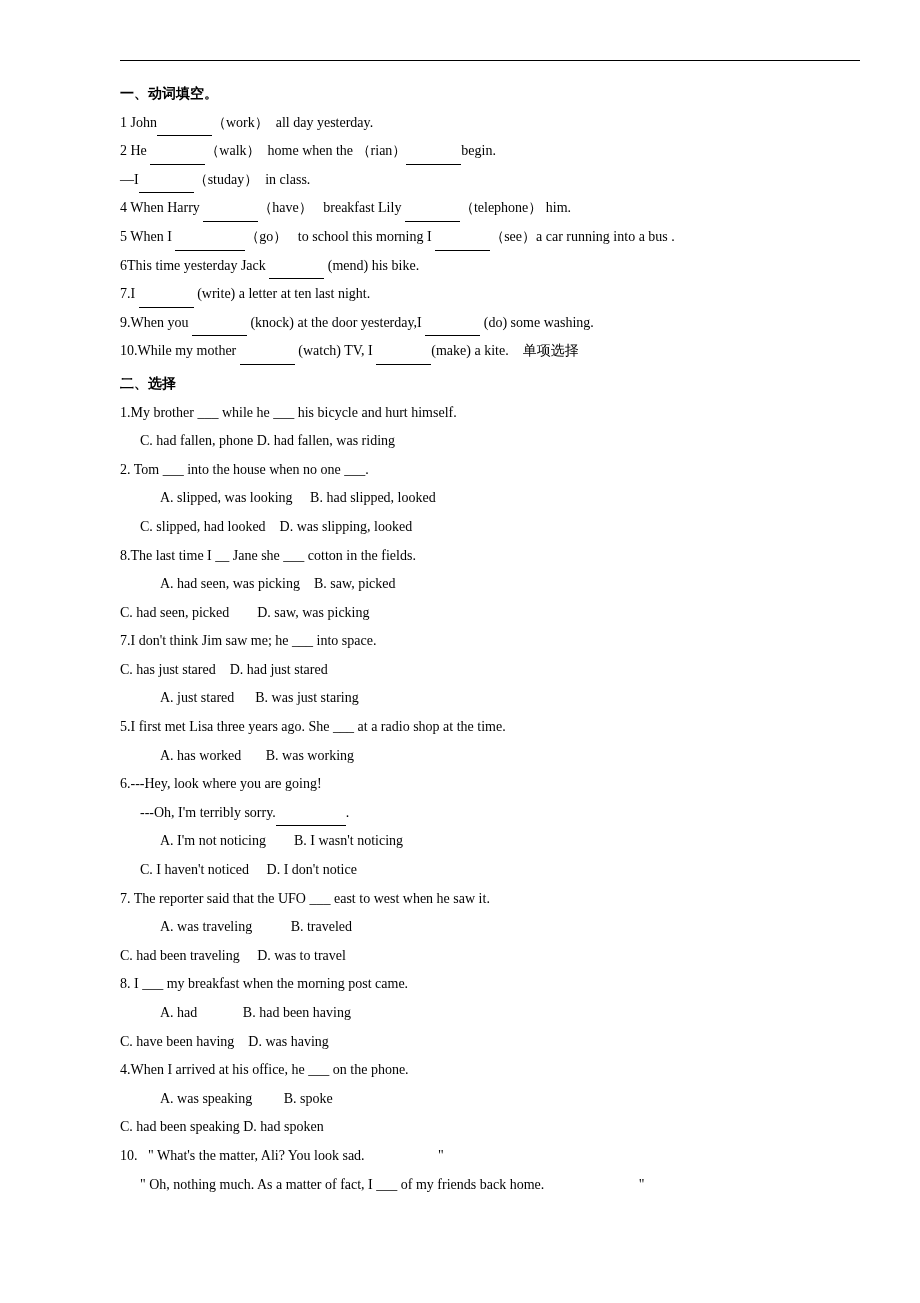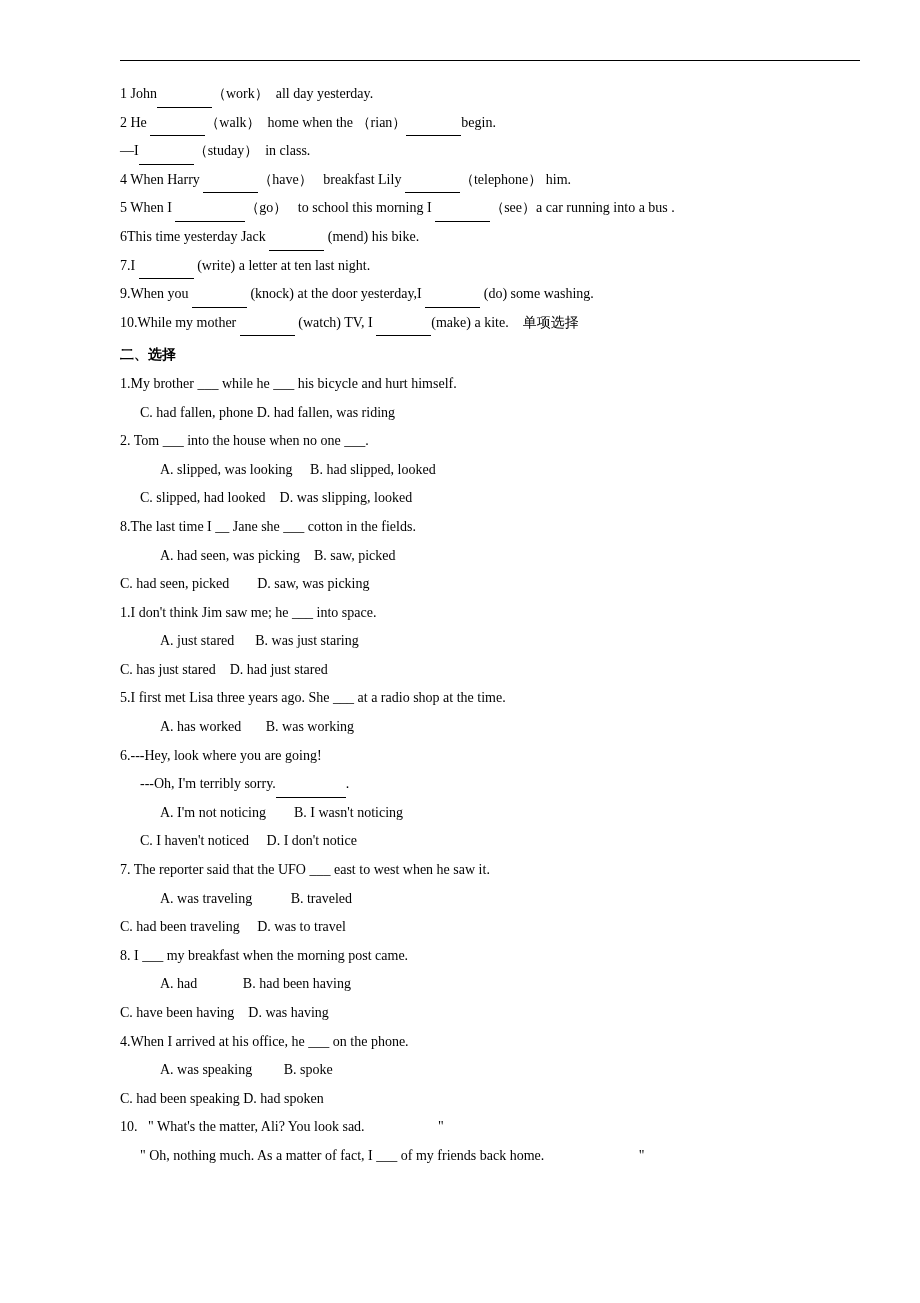--- a/index.html
+++ b/index.html
@@ -60,20 +60,21 @@
     p {
       margin-bottom: 1px;
     }
   </style>
 </head>
 <body>
 
 <div class="top-line"></div>
 
 <div>
+  <div class="section-title line">一、动词填空。</div>
 
   <p class="line">
     1 John<span class="blank"></span>（work） &nbsp;all day yesterday.
   </p>
   <p class="line">
     2 He <span class="blank"></span>（walk） &nbsp;home when the （rian）<span class="blank"></span>begin.
   </p>
   <p class="line">
     —I<span class="blank"></span>（studay） &nbsp;in class.
   </p>
@@ -104,23 +105,23 @@
   <p class="line indent"> C. had fallen, phone  D. had fallen, was riding</p>
 
   <p class="line">2. Tom ___ into the house when no one ___.</p>
   <p class="line indent2">A. slipped, was looking &nbsp;&nbsp;&nbsp; B. had slipped, looked</p>
   <p class="line indent"> C. slipped, had looked &nbsp;&nbsp; D. was slipping, looked</p>
 
   <p class="line">8.The last time I __ Jane she ___ cotton in the fields.</p>
   <p class="line indent2">A. had seen, was picking &nbsp;&nbsp; B. saw, picked</p>
   <p class="line">C. had seen, picked &nbsp;&nbsp;&nbsp;&nbsp;&nbsp;&nbsp;&nbsp;D. saw, was picking</p>
 
-  <p class="line">1.I don't think Jim saw me; he ___ into space.</p>
+  <p class="line">7.I don't think Jim saw me; he ___ into space.</p>
+  <p class="line">C. has just stared &nbsp;&nbsp; D. had just stared</p>
   <p class="line indent2">A. just stared &nbsp;&nbsp;&nbsp;&nbsp; B. was just staring</p>
-  <p class="line">C. has just stared &nbsp;&nbsp; D. had just stared</p>
 
   <p class="line">5.I first met Lisa three years ago. She ___ at a radio shop at the time.</p>
   <p class="line indent2">A. has worked &nbsp;&nbsp;&nbsp;&nbsp;&nbsp; B. was working</p>
 
   <p class="line">6.---Hey, look where you are going!</p>
   <p class="line indent">---Oh, I'm terribly sorry.<span class="blank-lg"></span>.</p>
   <p class="line indent2">A. I'm not noticing &nbsp;&nbsp;&nbsp;&nbsp;&nbsp;&nbsp; B. I wasn't noticing</p>
   <p class="line indent"> C. I haven't noticed &nbsp;&nbsp;&nbsp; D. I don't notice</p>
 
   <p class="line">7. The reporter said that the UFO ___ east to west when he saw it.</p>

